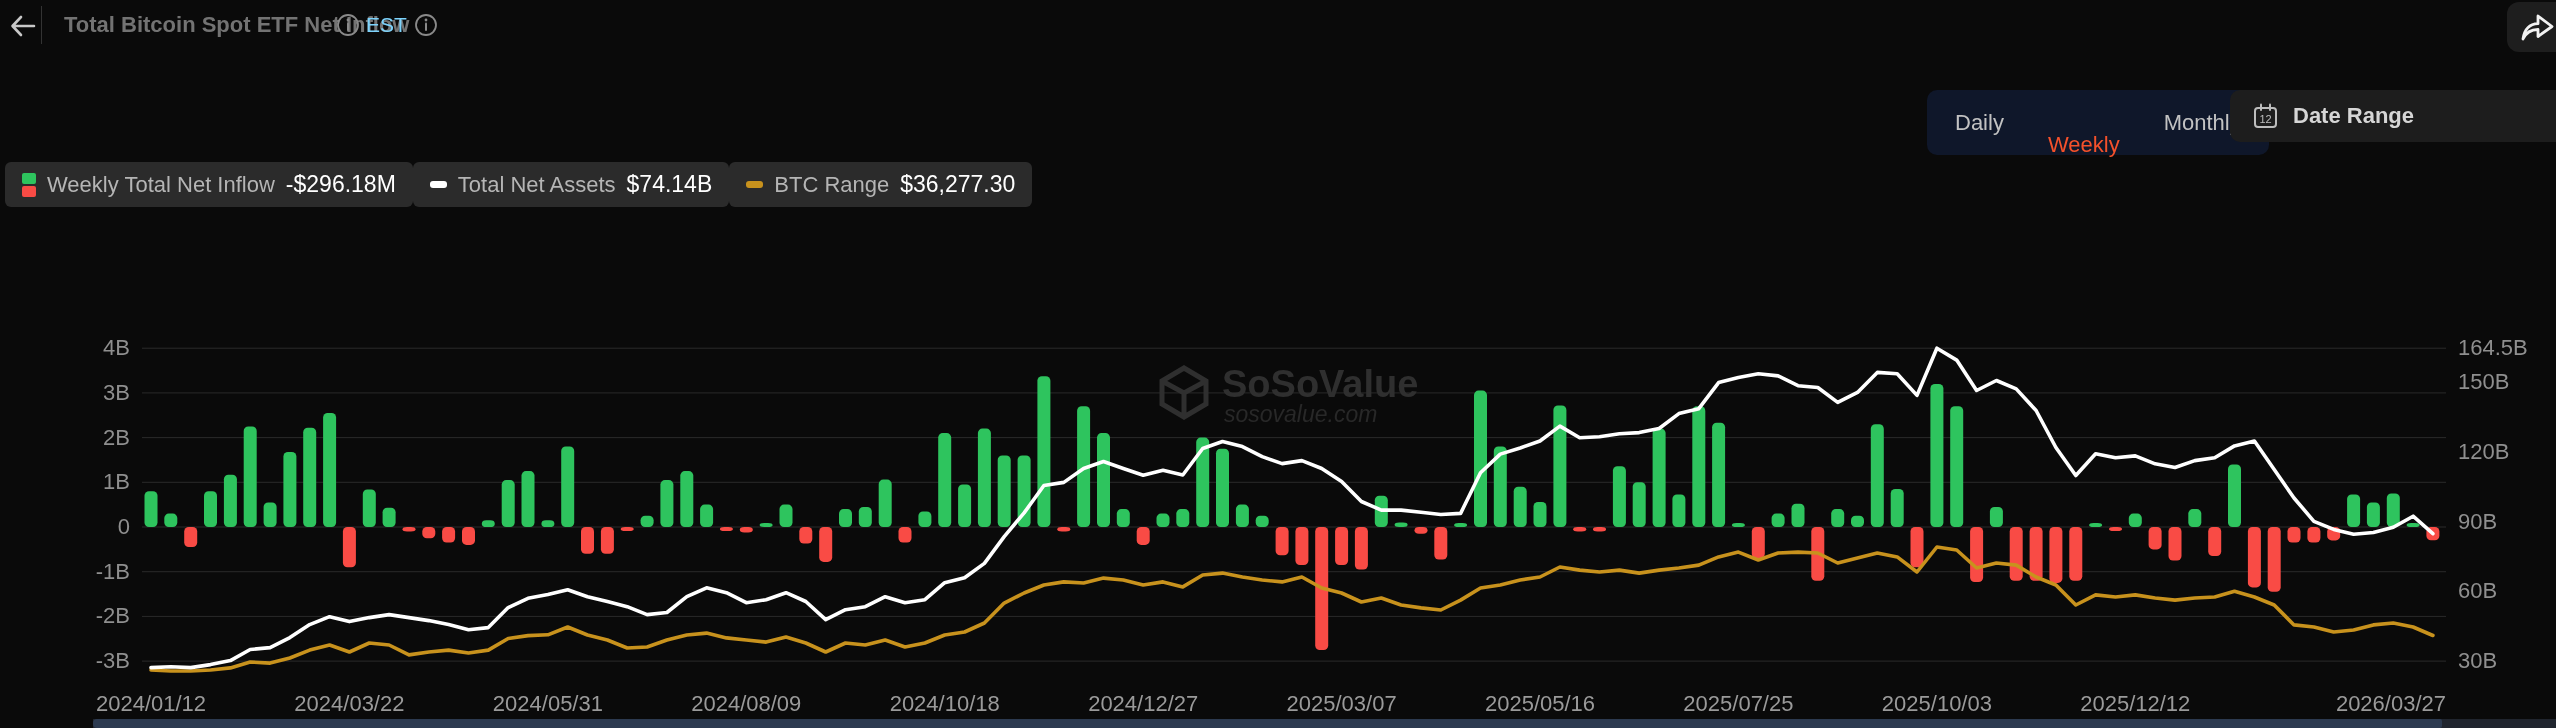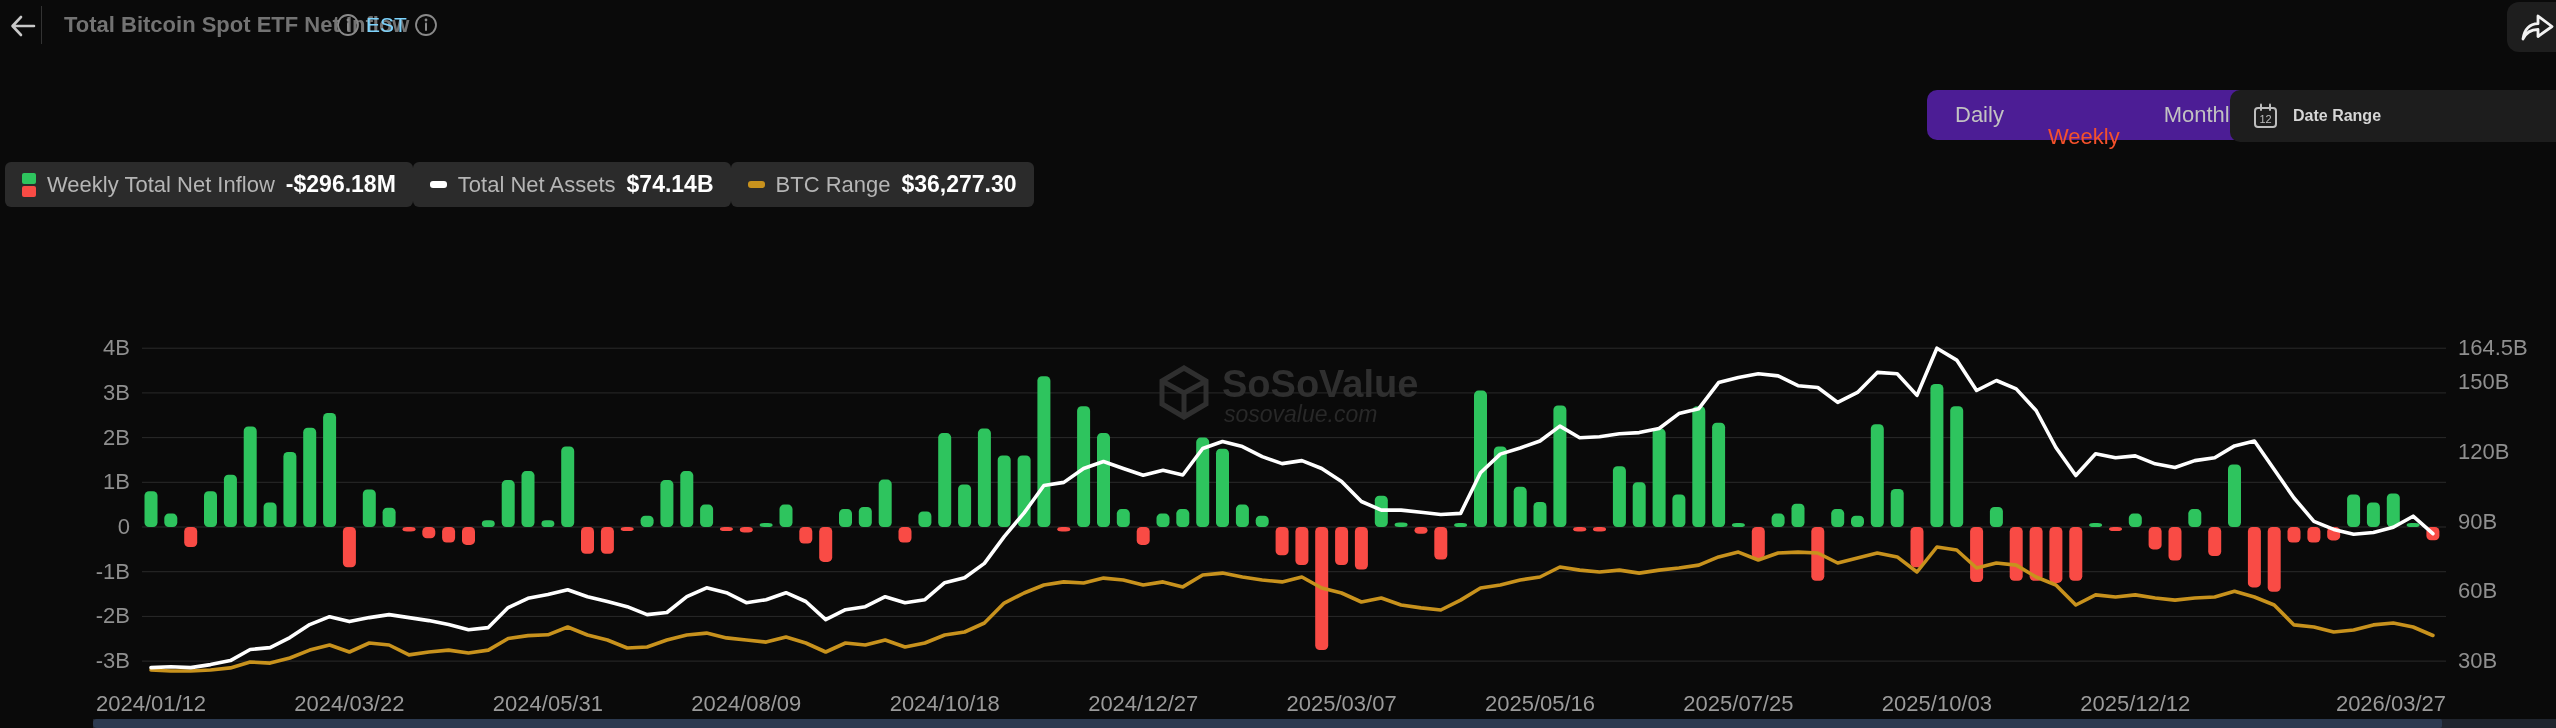--- a/index.html
+++ b/index.html
@@ -14,33 +14,33 @@
   .header-divider { position:absolute; left:41px; top:6px; width:1px; height:38px; background:#333; }
   .page-title { position:absolute; left:64px; top:12px; font-size:22px; font-weight:700; color:#737373; white-space:nowrap; }
   .info-icon { position:absolute; top:13px; width:24px; height:24px; }
   .info-icon svg { display:block; }
   .tz-label { position:absolute; left:366px; top:13px; font-size:21px; font-weight:400; color:#7dd3fc; }
   .share-btn { position:absolute; left:2507px; top:2px; width:60px; height:50px; background:#1e1e1e; border-radius:12px; cursor:pointer; }
   .share-btn svg { position:absolute; left:12px; top:9px; }
 
   
   .controls { position:absolute; top:90px; left:0; width:2556px; height:52px; }
-  .period-tabs { position:absolute; left:1927px; top:0; height:50px; background:#4c1d95; border-radius:10px;
+  .period-tabs { position:absolute; left:1927px; top:0; height:65px; background:#0f172a; border-radius:10px;
     display:flex; align-items:center; padding:0 28px; gap:44px;justify-content:flex-end; }
   .tab { font-size:22px; color:#c2c2c2; cursor:pointer; white-space:nowrap; }
   .tab.active { font-weight:500;margin-top:44px; }
   .date-range-btn { position:absolute; left:2230px; top:0; width:336px; height:52px; background:#1d1d1d; border-radius:10px;
     display:flex; align-items:center; padding:0 22px; gap:14px; cursor:pointer; }
-  .date-range-label { font-size:16px; font-weight:600; color:#d6d6d6; white-space:nowrap; }
+  .date-range-label { font-size:22px; font-weight:600; color:#d6d6d6; white-space:nowrap; }
 
   
   .legend { position:absolute; left:5px; top:162px; display:flex; }
   .legend-pill { background:#2b2b2b; border-radius:6px; height:45px; display:flex; align-items:center; padding:0 17px; gap:11px; }
   .legend-label { font-size:22px; color:#b5b5b5; white-space:nowrap; }
-  .legend-value { font-size:23px; font-weight:700; color:#ffffff; white-space:nowrap; }
+  .legend-value { font-size:23px; font-weight:400; color:#ffffff; white-space:nowrap; }
   .swatch-bars { width:14px; height:24px; display:flex; flex-direction:column; gap:2px; }
   .swatch-bars .g { flex:1; background:#2ec45e; border-radius:2px; }
   .swatch-bars .r { flex:1; background:#f94b45; border-radius:2px; }
   .swatch-dash { width:17px; height:7px; border-radius:3px; }
   .swatch-dash.white { background:#ffffff; }
   .swatch-dash.gold { background:#c8921d; }
 
   
   #chart-svg { position:absolute; left:0; top:0; }
 

